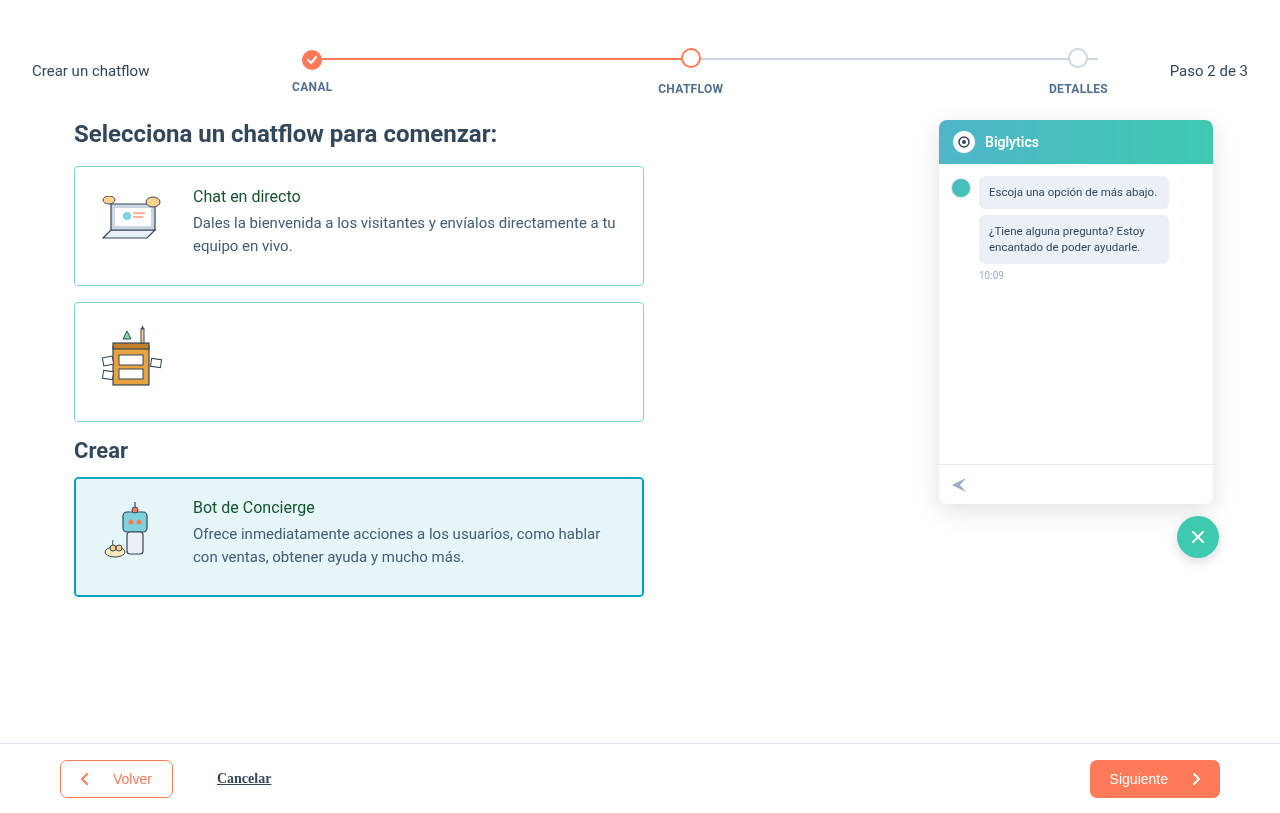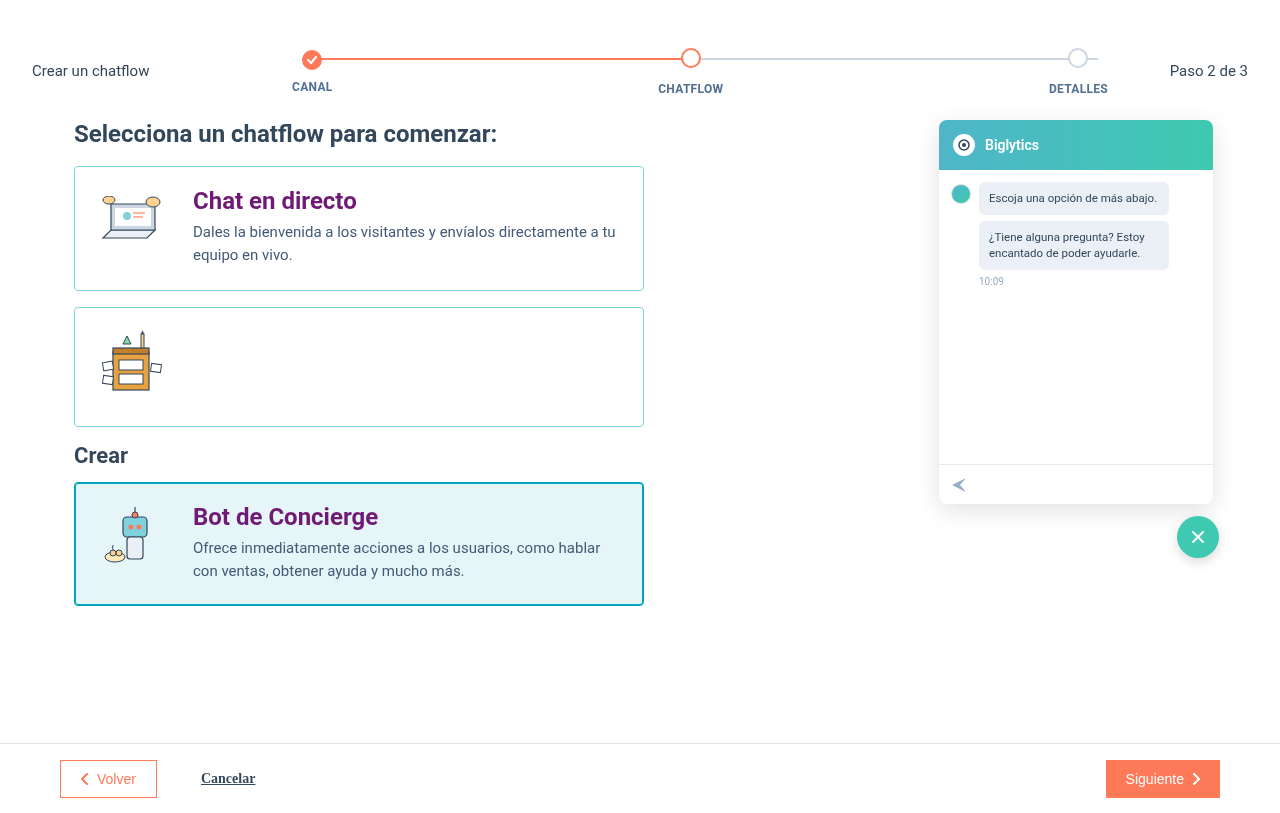--- a/index.html
+++ b/index.html
@@ -93,42 +93,42 @@
     cursor: pointer;
     background: #fff;
   }
   .card.plain { border-color: #cbd6e2; }
   .card.selected { background: #e5f5f8; border-color: #00a4bd; border-width: 1px; box-shadow: inset 0 0 0 1px #00a4bd; }
   .card-icon {
     flex: 0 0 76px; height: 76px;
     display:flex; align-items:center; justify-content:center;
   }
   .card-body { flex: 1; }
-  .card-title { font-size: 24px; font-weight: 700; color:#701a75; margin-bottom: 6px; }
+  .card-title { font-size: 16px; font-weight: 400; color:#14532d; margin-bottom: 6px; }
   .card-desc { font-size: 15px; color:#425b76; line-height: 1.55; }
   .section-heading {
     font-size: 22px; font-weight: 700; margin: 10px 0 14px 0;
   }
   .right {
     flex: 1;
     position: relative;
     display:flex; justify-content:center;
   }
   .chat-widget {
     width: 274px;
     background:#fff;
     border-radius: 8px;
     box-shadow: 0 6px 24px rgba(0,0,0,0.12);
     overflow:hidden;
     margin-left: 130px;
     height: 384px;
     display:flex; flex-direction:column;
   }
   .chat-header {
-    height: 50px;
+    height: 44px;
     background: linear-gradient(90deg, #4fb6c9, #3ec9b0);
     display:flex; align-items:center; gap:10px;
     padding: 0 14px;
     color:#fff; font-weight:600; font-size:14px;
   }
   .chat-avatar {
     width: 22px; height:22px; border-radius:50%; background:#fff;
     display:flex;align-items:center;justify-content:center;
     border:2px solid rgba(255,255,255,0.6);
   }
@@ -154,23 +154,23 @@
     display:flex; align-items:center; padding: 0 12px;
     color:#99acc2;
   }
   .footer {
     position: absolute; bottom:0; left:0; right:0;
     height: 70px; border-top:1px solid #dfe3eb;
     background:#fff;
     display:flex; align-items:center; padding: 0 60px;
   }
   .btn {
-    height: 38px; padding: 0 20px; border-radius:0;
+    height: 38px; padding: 0 20px; border-radius:7px;
     font-weight:500; font-size:14px; cursor:pointer;
-    display:inline-flex; align-items:center; gap:8px;
+    display:inline-flex; align-items:center; gap:24px;
   }
   .btn-outline {
     background:#fff; color:#ff7a59; border:1px solid #ff7a59;
   }
   .btn-link {
     background:transparent; border:none; color:#33475b;
     text-decoration: underline; font-weight:600; margin-left: 24px; font-family: Liberation Serif, serif;
   }
   .btn-primary {
     background:#ff7a59; color:#fff; border:none; margin-left:auto;

